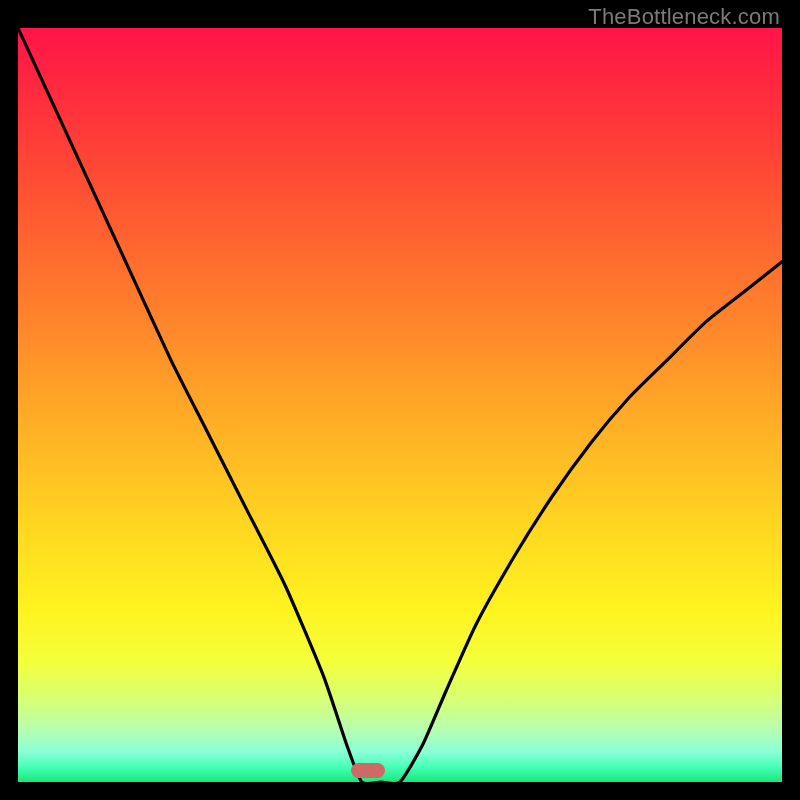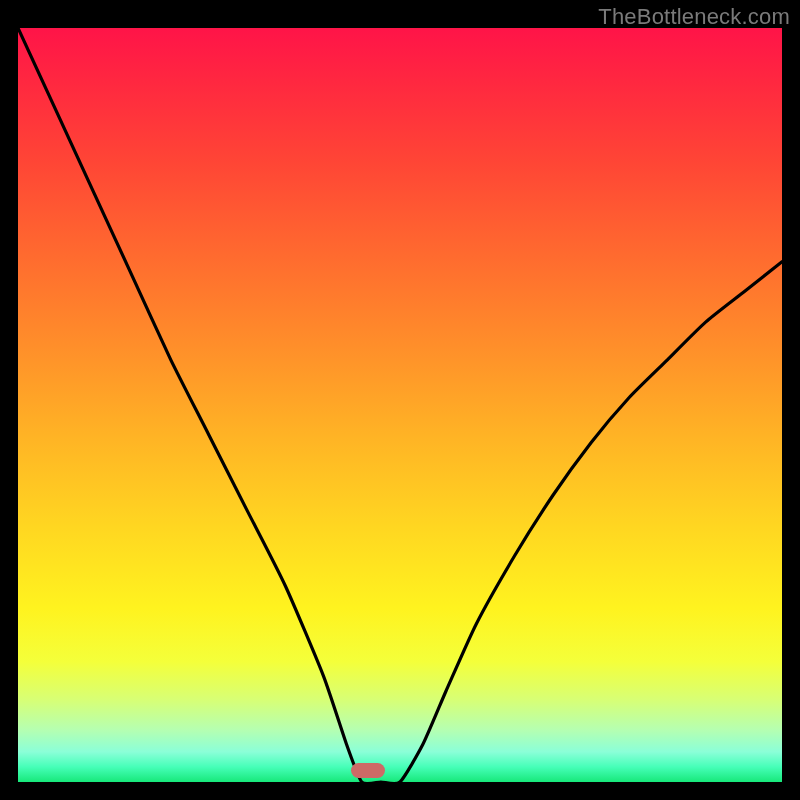--- a/index.html
+++ b/index.html
@@ -13,21 +13,21 @@
   }
   .frame {
     position: relative;
     width: 800px;
     height: 800px;
     background: #000;
   }
   .watermark {
     position: absolute;
     top: 4px;
-    right: 10px;
+    right: 20px;
     color: #7a7a7a;
     font-size: 22px;
     font-weight: 500;
     letter-spacing: 0.2px;
     user-select: none;
   }
   .plot {
     position: absolute;
     left: 18px;
     top: 28px;

